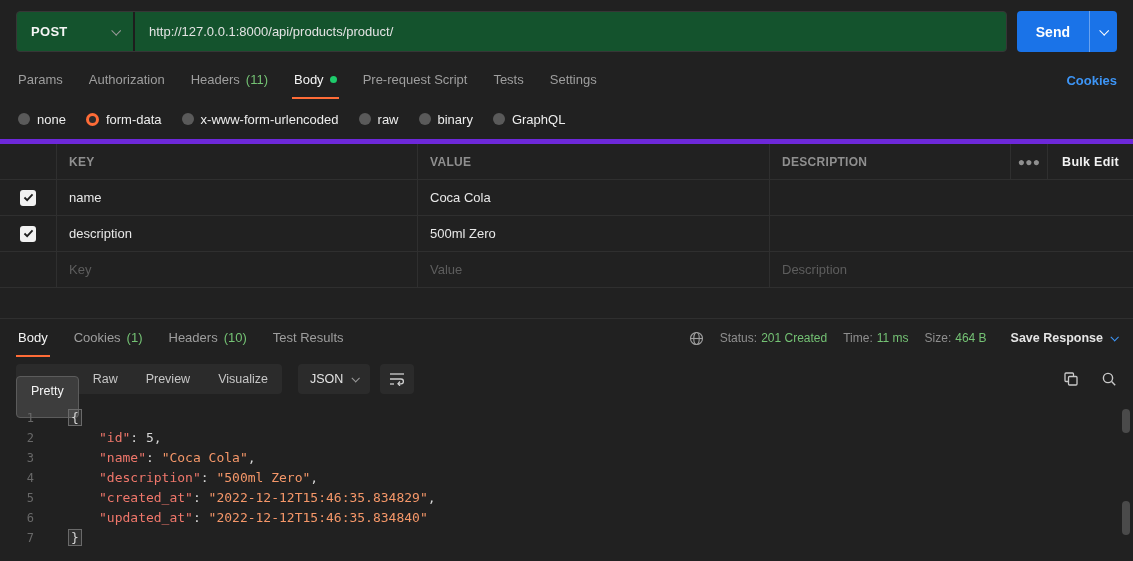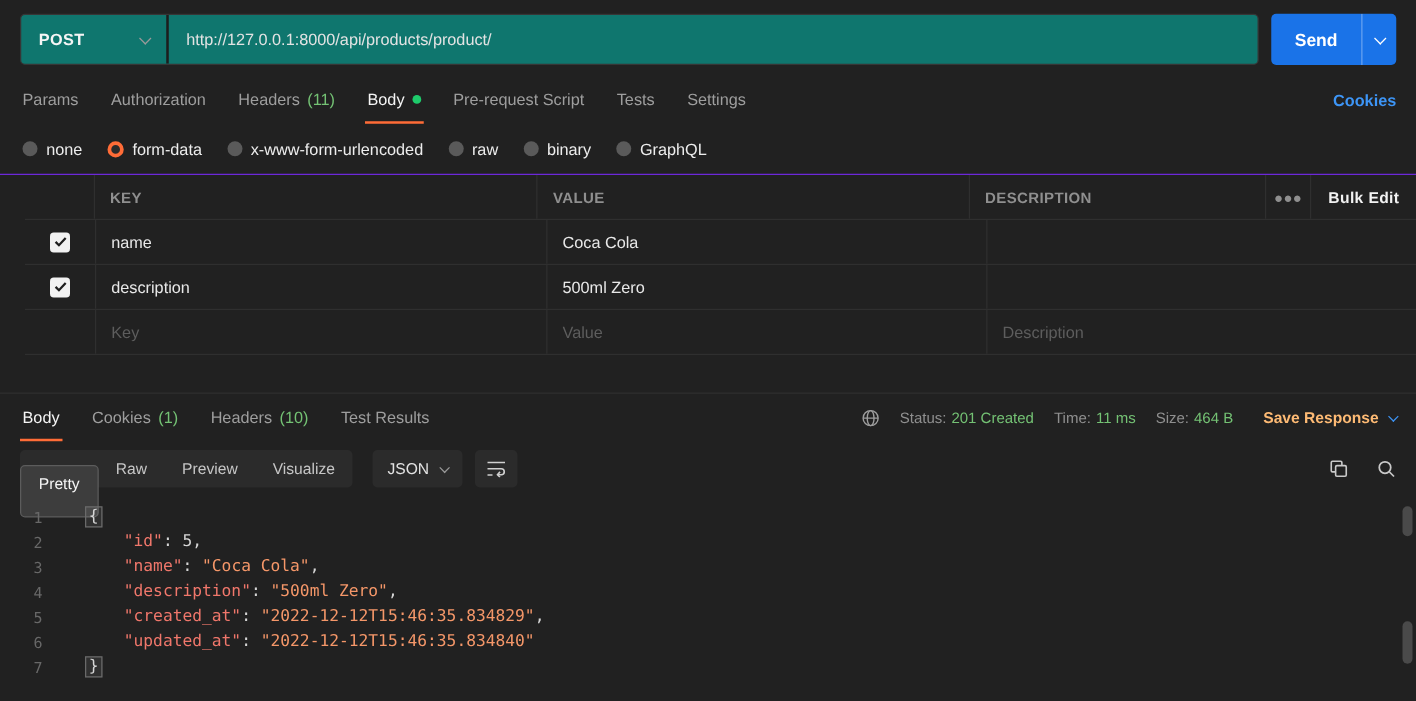--- a/index.html
+++ b/index.html
@@ -8,21 +8,21 @@
     background:#212121;
     font-family:"Liberation Sans", sans-serif;
     color:#e8e8e8;
     overflow:hidden;
     display:flex;
     flex-direction:column;
   }
 
   
   .topbar { display:flex; align-items:center; padding:11px 16px 10px; gap:10px; }
-  .method-url { flex:1; display:flex; align-items:stretch; height:41px; background:#0f766e; border:1px solid #363636; border-radius:4px; overflow:hidden; }
+  .method-url { flex:1; display:flex; align-items:stretch; height:41px; background:#14532d; border:1px solid #363636; border-radius:4px; overflow:hidden; }
   .method { width:118px; display:flex; align-items:center; justify-content:space-between; padding:0 14px; border-right:2px solid #1d1d1d; cursor:pointer; }
   .method-label { font-weight:700; font-size:13px; letter-spacing:.3px; color:#f5f5f5; }
   .chev { width:7px; height:7px; border-right:1.6px solid #9a9a9a; border-bottom:1.6px solid #9a9a9a; transform:rotate(45deg) translateY(-1px); display:inline-block; }
   .url-input { flex:1; background:transparent; border:none; outline:none; color:#e3e3e3; font-size:13px; font-family:Liberation Sans, sans-serif; padding:0 14px; }
   .send { display:flex; height:41px; border-radius:4px; overflow:hidden; background:#1a73e8; cursor:pointer; }
   .send-main { display:flex; align-items:center; padding:0 19px; font-size:14px; font-weight:700; color:#fff;justify-content:center; }
   .send-caret { display:flex; align-items:center; justify-content:center; width:28px; border-left:1px solid rgba(255,255,255,.34); }
   .send-caret .chev { border-right-color:#fff; border-bottom-color:#fff; }
 
   
@@ -33,21 +33,21 @@
   .dot { width:7px; height:7px; border-radius:50%; background:#1ecb6b; }
   .cookies-link { margin-left:auto; align-self:center; color:#3d95f6; font-size:13px; font-weight:600; cursor:pointer; }
 
   
   .modes { display:flex; align-items:center; gap:20px; height:40px; padding:0 18px; }
   .mode { display:flex; align-items:center; gap:7px; font-size:13px; color:#ededed; cursor:pointer; }
   .radio { width:12px; height:12px; border-radius:50%; background:#5a5a5a; flex:none; }
   .mode.selected .radio { background:#2b2b2b; border:3.5px solid #ff6c37; width:13px; height:13px; }
 
   
-  .tbl { border-top:1px solid #6d28d9;padding-left:20px; }
+  .tbl { border-top:5px solid #6d28d9; }
   .trow { display:flex; height:36px; border-bottom:1px solid #2f2f2f; align-items:stretch; }
   .tcell { display:flex; align-items:center; padding:0 12px; font-size:13px; color:#e8e8e8; border-left:1px solid #2f2f2f; min-width:0; }
   .cell-check { width:56px; justify-content:center; border-left:none; padding:0; }
   .cell-key { width:361px; }
   .cell-value { width:352px; }
   .cell-desc { flex:1; }
   .hdr .tcell { color:#8f8f8f; font-size:12px; font-weight:700; letter-spacing:.3px; }
   .hdr .cell-desc { flex:initial; width:241px; }
   .cell-more { width:37px; justify-content:center; color:#bfbfbf; font-size:9px; letter-spacing:1.5px; padding:0; }
   .cell-bulk { width:86px; justify-content:center; color:#f2f2f2 !important; font-weight:700; font-size:12.5px !important; cursor:pointer; }
@@ -55,21 +55,21 @@
   .tinput { width:100%; background:transparent; border:none; outline:none; color:#e8e8e8; font-size:13px; font-family:"Liberation Sans", sans-serif; }
   .tinput::placeholder { color:#5d5d5d; }
   .spacer { height:30px; }
 
   
   .resp { border-top:1px solid #2f2f2f; display:flex; flex-direction:column; flex:1; min-height:0; }
   .resp-tabs { display:flex; align-items:stretch; height:38px; padding:0 16px; }
   .resp-meta { margin-left:auto; display:flex; align-items:center; font-size:12px; }
   .meta-label { color:#8f8f8f; margin-left:16px; margin-right:4px; }
   .meta-value { color:#74c274; }
-  .save-resp { color:#fdba74; font-weight:600; display:flex; gap:8px; align-items:center; margin-left:24px; cursor:pointer; font-size:12.5px; }
+  .save-resp { color:#e5e5e5; font-weight:600; display:flex; gap:8px; align-items:center; margin-left:24px; cursor:pointer; font-size:12.5px; }
   .save-resp .chev { border-right-color:#3d95f6; border-bottom-color:#3d95f6; width:6px; height:6px; }
   .globe { display:flex; align-items:center; }
 
   .resp-toolbar { display:flex; align-items:center; padding:7px 16px 9px; gap:10px; }
   .views { display:flex; align-items:center; background:#2b2b2b; border-radius:4px; height:30px; }
   .view { padding:0 14px; font-size:12.5px; color:#c6c6c6; line-height:28px; cursor:pointer; }
   .view.active { background:#3d3d3d; border:1px solid #5c5c5c; border-radius:4px; color:#f5f5f5; height:42px;margin-top:36px; }
   .fmt { display:flex; align-items:center; gap:9px; background:#2b2b2b; border-radius:4px; height:30px; padding:0 12px; font-size:12.5px; color:#e3e3e3; cursor:pointer; margin-left:6px; }
   .fmt .chev { width:6px; height:6px; }
   .iconbtn { width:34px; height:30px; background:#2b2b2b; border-radius:4px; display:flex; align-items:center; justify-content:center; cursor:pointer; }

